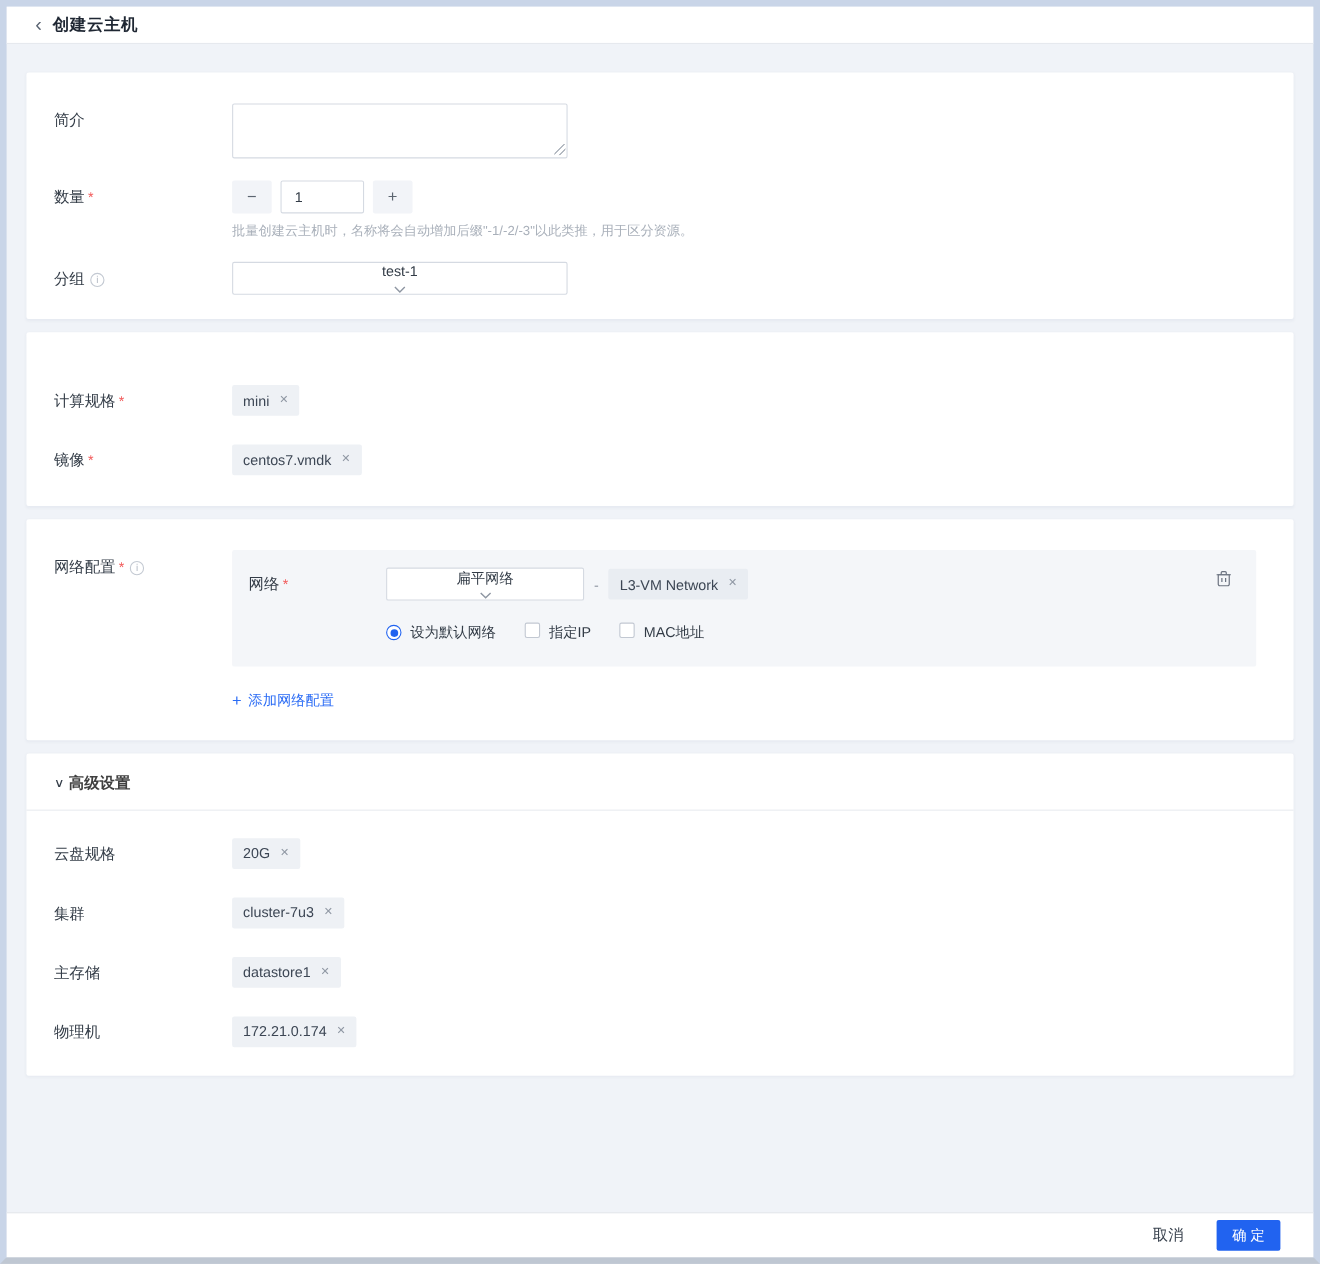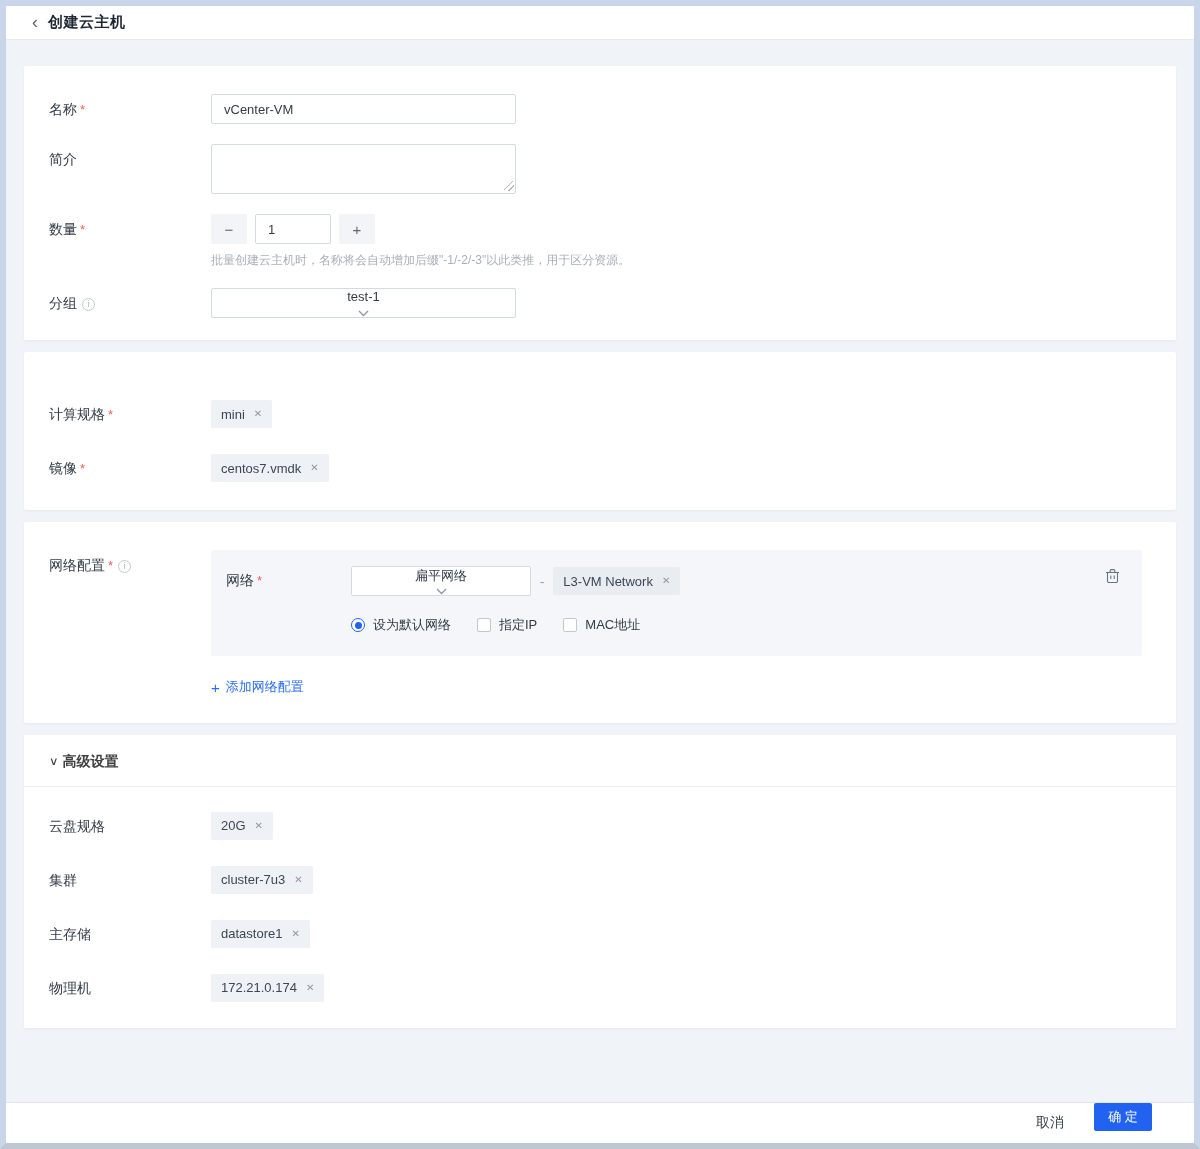--- a/index.html
+++ b/index.html
@@ -65,62 +65,54 @@
   .dash{margin:0 9px;color:#8f97a3;font-size:13px;}
   .tag.on-panel{background:#e9edf2;}
   .trash-btn{position:absolute;right:22px;top:18px;cursor:pointer;display:flex;}
   .opt-row{display:flex;align-items:center;margin-left:125px;margin-top:20px;}
   .radio{width:14px;height:14px;border-radius:50%;border:1px solid #2163f0;display:inline-flex;
          align-items:center;justify-content:center;background:#fff;flex:0 0 14px;cursor:pointer;}
   .radio .dot{width:7px;height:7px;border-radius:50%;background:#2163f0;}
   .checkbox{width:14px;height:14px;border-radius:2px;border:1px solid #c2c8d2;background:#fff;
             flex:0 0 14px;cursor:pointer;}
   .opt-label{font-size:13px;color:#333c47;margin-left:8px;}
-  .opt-gap{margin-left:26px;display:flex;align-items:center;}
+  .opt-gap{margin-left:26px;display:flex;}
   .add-link{display:inline-flex;align-items:center;color:#2b6cf5;font-size:13px;cursor:pointer;margin-top:22px;}
   .add-link .plus{font-size:15px;margin-right:6px;line-height:1;}
 
   
   .adv-card{padding:18px 25px 26px;}
   .adv-head{display:flex;align-items:center;cursor:pointer;}
   .collapse-ico{font-size:13px;color:#333c47;margin-right:4px;transform:scaleY(.85);}
   .adv-title{font-size:14px;font-weight:700;color:#404040;}
   .card-divider{height:1px;background:#e8ebf0;margin:15px -25px 25px;}
 
   
   .page-footer{flex:0 0 auto;height:41px;background:#fff;border-top:1px solid #e2e5ea;
-               display:flex;justify-content:flex-end;padding:0 42px;}
+               display:flex;align-items:center;justify-content:flex-end;padding:0 30px;}
   .btn-cancel{background:none;border:none;font-size:14px;color:#38414d;cursor:pointer;
               margin-right:22px;font-family:inherit;padding:4px 8px;}
   .btn-confirm{width:58px;height:28px;background:#2163f0;color:#fff;border:none;border-radius:2px;
                font-size:13px;cursor:pointer;font-family:inherit;}
 
   svg{display:block;}
 </style>
 </head>
 <body>
 
 <div class="frame">
 
   <div class="page-header">
     <span class="back">‹</span>
     <span class="page-title">创建云主机</span>
   </div>
 
   <div class="page-body">
 
     <div class="card">
-      <div class="form-row">
-        <div class="row-label">
-          <span>名称</span><span class="req">*</span>
-        </div>
-        <div class="row-ctrl">
-          <input class="text-input" value="vCenter-VM" style="">
-        </div>
-      </div>
 
       <div class="form-row">
         <div class="row-label">
           <span>简介</span>
         </div>
         <div class="row-ctrl">
           <div class="textarea-wrap">
             <textarea class="text-area" style=""></textarea>
             <span class="resize-grip"></span>
           </div>

